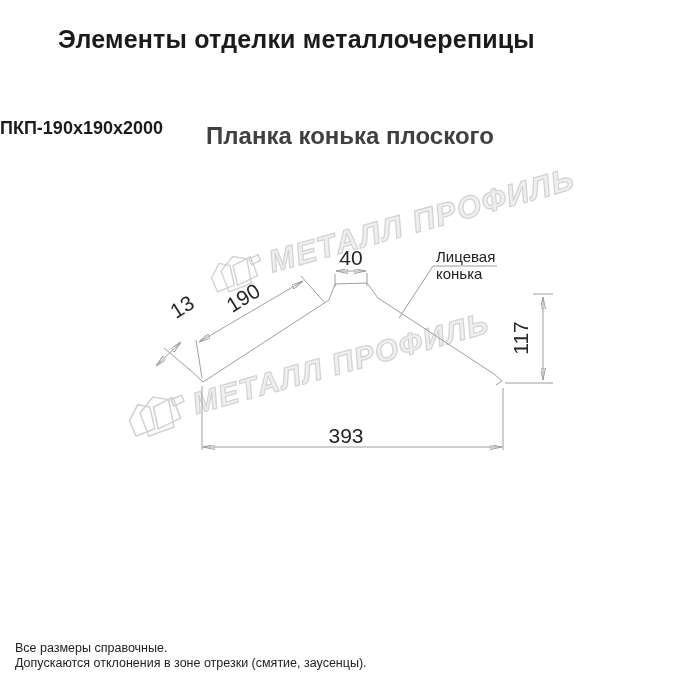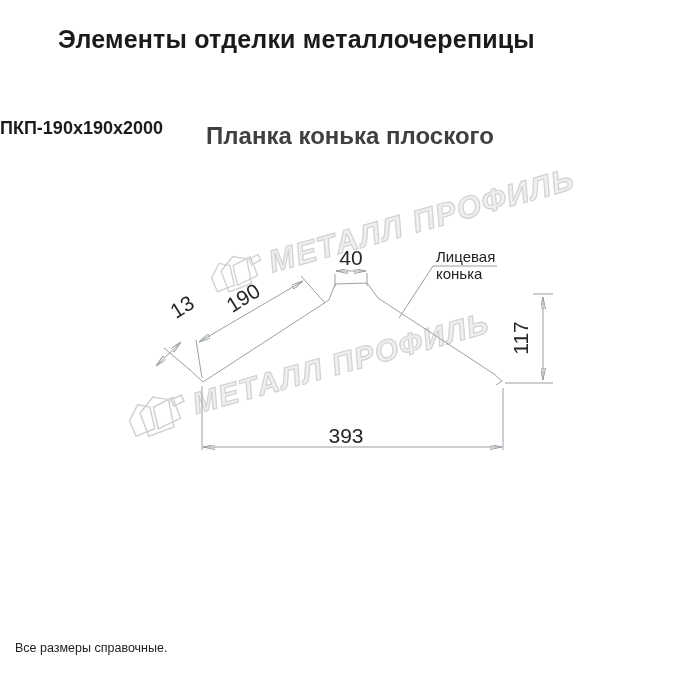--- a/index.html
+++ b/index.html
@@ -110,15 +110,16 @@
     <text transform="translate(247,304) rotate(-32)" text-anchor="middle">190</text>
     <text transform="translate(186,313) rotate(-32)" text-anchor="middle">13</text>
     <text x="346" y="443" text-anchor="middle" font-size="23">393</text>
     <text transform="translate(528,338) rotate(-90)" text-anchor="middle">117</text>
   </svg>
 
   <div class="face-label">Лицевая конька</div>
 
   <div class="footnotes">
     <div>Все размеры справочные.</div>
+    <div>Допускаются отклонения в зоне отрезки (смятие, заусенцы).</div>
   </div>
 
 </div>
 
 </body></html>

